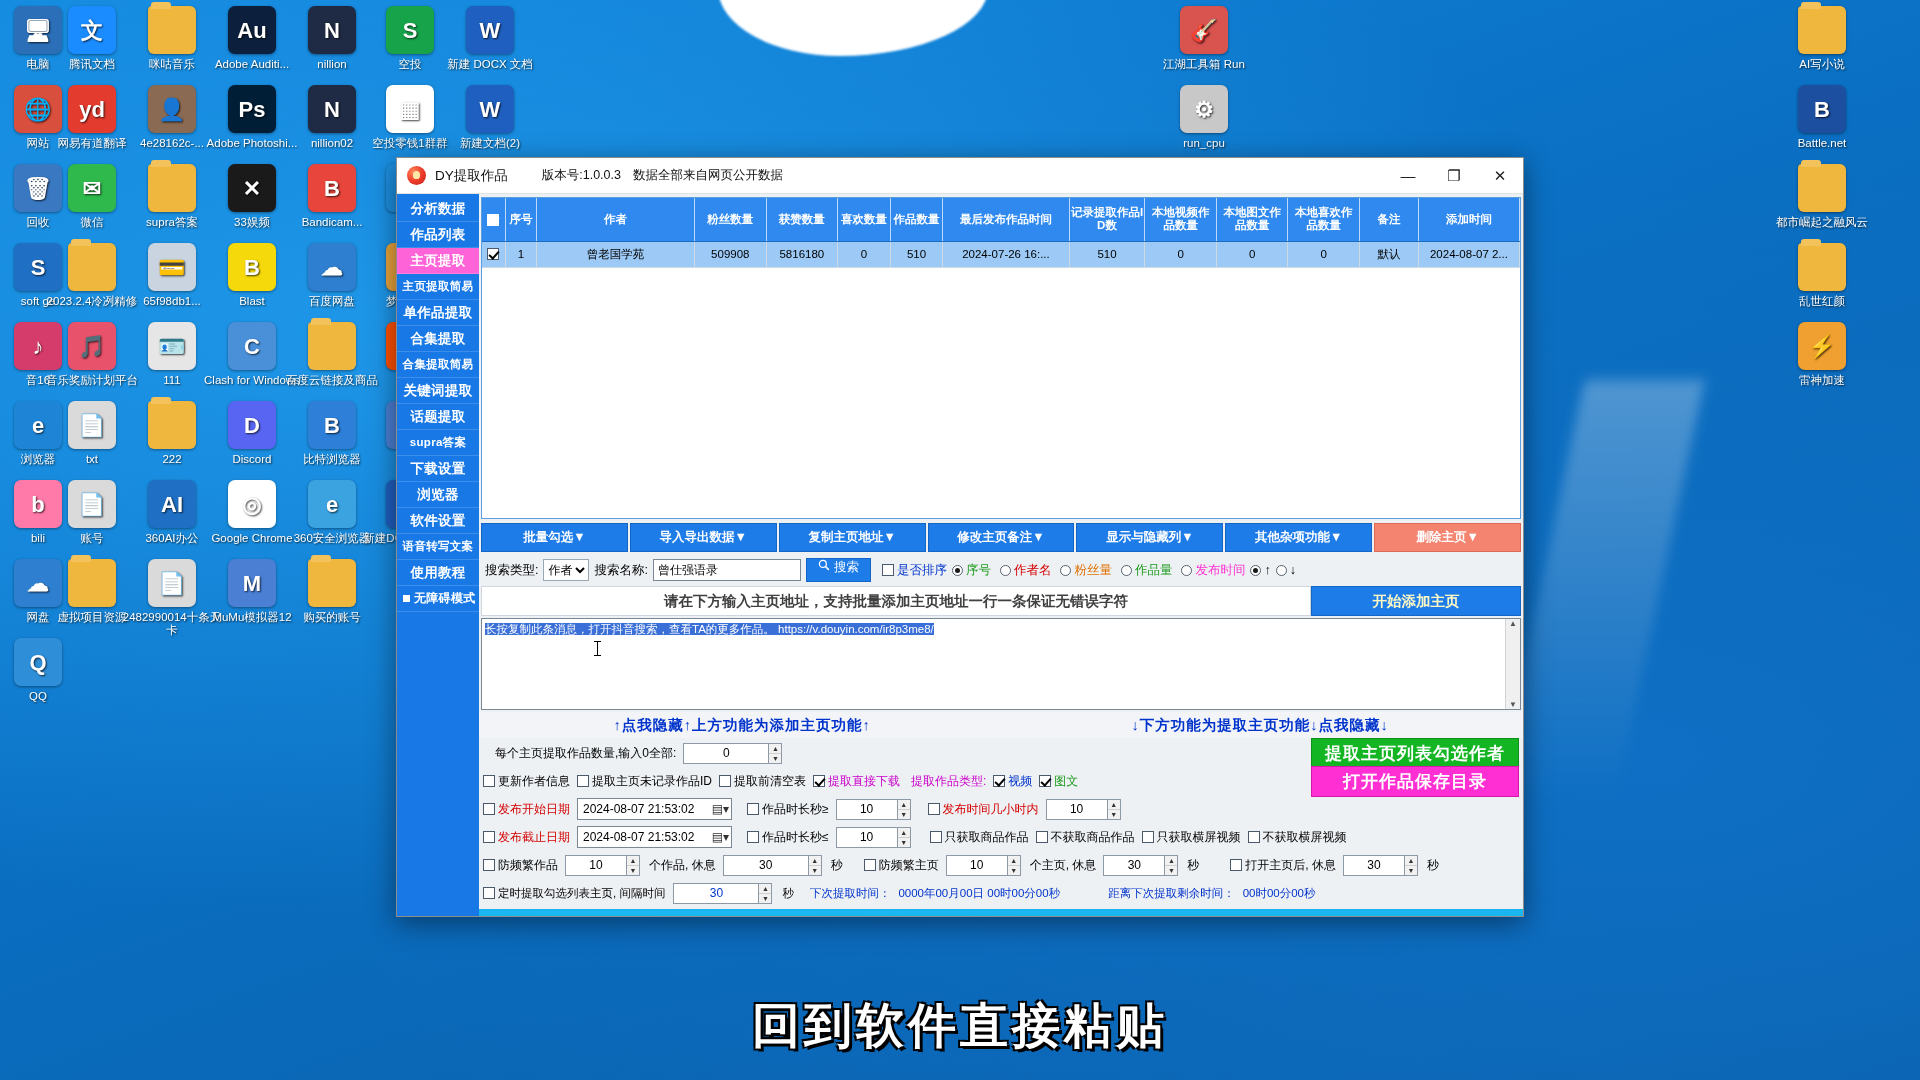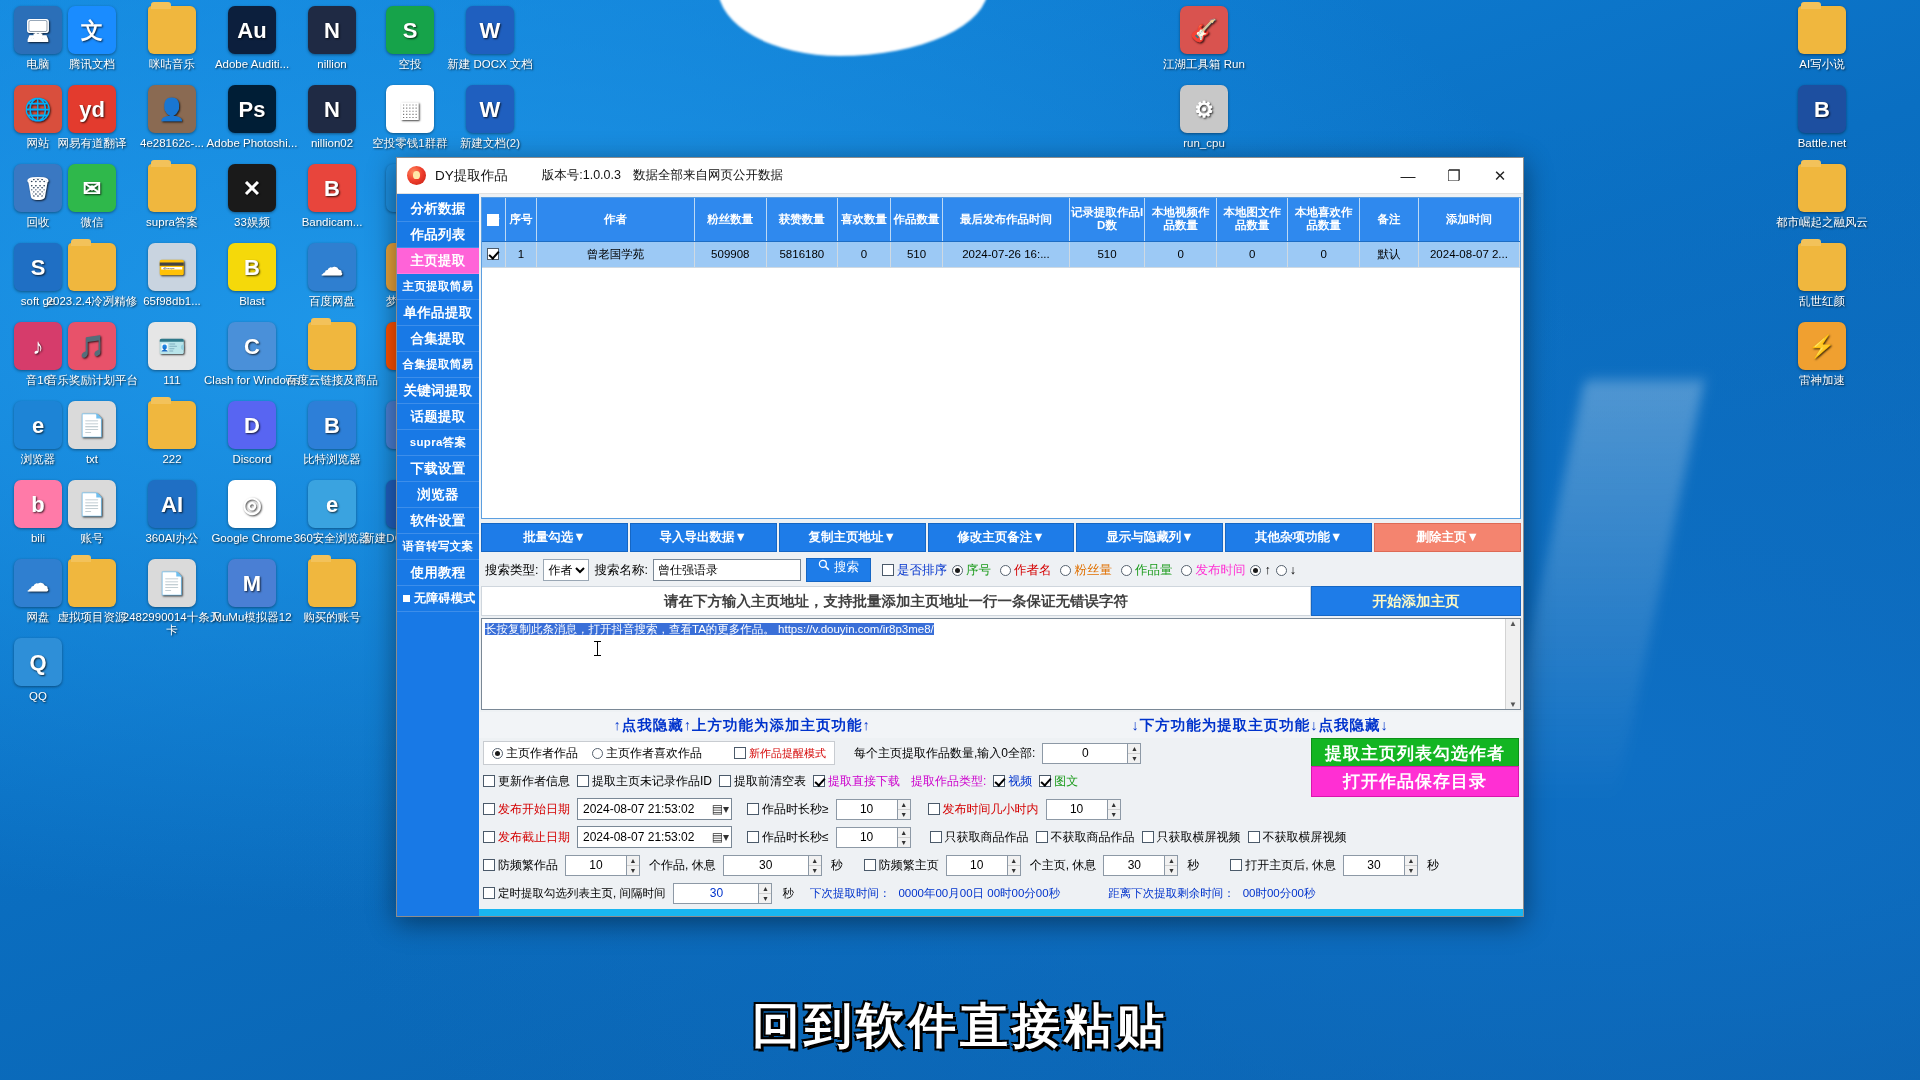--- a/index.html
+++ b/index.html
@@ -699,34 +699,20 @@
       </div>
 
       <div id="splitrow">
         <div class="splithalf">↑点我隐藏↑上方功能为添加主页功能↑</div>
         <div class="splithalf">↓下方功能为提取主页功能↓点我隐藏↓</div>
       </div>
 
       <div id="opts">
 
         <div class="orow">
-          <div class="box" style="flex:none">
-            <label class="ckl">
-              <span class="rad on"></span>
-              <span>主页作者作品</span>
-            </label>
-            <label class="ckl">
-              <span class="rad"></span>
-              <span>主页作者喜欢作品</span>
-            </label>
-            <label class="ckl" style="margin-left:18px">
-              <span class="cbx"></span>
-              <span class="t-red" style="font-size:11px">新作品提醒模式</span>
-            </label>
-          </div>
           <span style="margin-left:12px">每个主页提取作品数量,输入0全部:</span>
           <span class="spwrap">
             <span class="num wide">0
               <span class="sp">
                   <i>▲</i>
                   <i>▼</i>
                 </span>
             </span>
           </span>
           <div class="rightcol" style="margin-left:auto">

